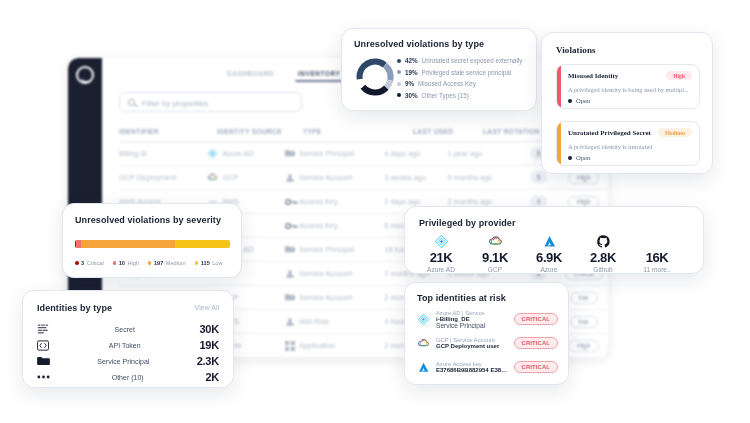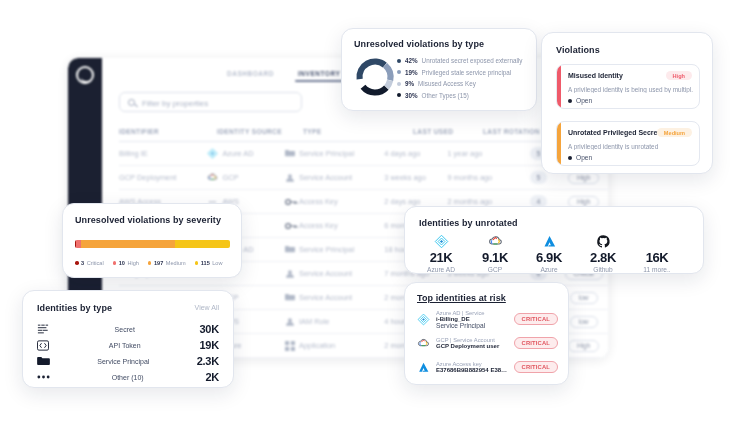--- a/index.html
+++ b/index.html
@@ -100,21 +100,21 @@
   #card-vio-type{ left:341px; top:28px; width:196px; height:83px; }
   #vt-title{ position:absolute; left:12px; top:10px; }
   #donut{ position:absolute; left:11px; top:26px; width:44px; height:44px; }
   #vt-legend{ position:absolute; left:55px; top:26px; }
   .lrow{ display:flex; align-items:center; gap:4px; height:11.5px; }
   .ldot{ width:4px; height:4px; border-radius:50%; flex:0 0 4px; }
   .lpct{ font-size:6.3px; font-weight:700; color:#2b3category; color:#2b3350; }
   .llab{ font-size:6.3px; color:#8d96ab; white-space:nowrap; }
 
   
-  #card-violations{ left:541px; top:32px; width:172px; height:142px; }
+  #card-violations{ left:541px; top:32px; width:172px; height:142px;font-family:Liberation Serif, serif; }
   #vio-title{ position:absolute; left:14px; top:12px; }
   .viocard{
     position:absolute; left:14px; width:144px; height:45px;
     border:1px solid #e4e8f0; border-radius:8px; background:#fff; overflow:hidden;
   }
   .viocard .bar{ position:absolute; left:0; top:0; width:3.5px; height:100%; }
   #viocard-0{ top:31px; }
   #viocard-1{ top:88px; }
   .vio-name{ position:absolute; left:11px; top:7px; font-size:7px; font-weight:700; color:#1b2133; }
   .vio-sev{
@@ -151,21 +151,21 @@
   #card-provider{ left:404px; top:206px; width:300px; height:68px; }
   #pr-title{ position:absolute; left:14px; top:11px; }
   #pr-items{ position:absolute; left:14px; top:27px; display:flex; gap:10px; }
   .pitem{ width:44px; text-align:center; }
   .pitem .pic{ height:15px; display:flex; align-items:center; justify-content:center; }
   .pitem .pv{ font-size:13px; font-weight:700; color:#131a2b; letter-spacing:-.03em; margin-top:1px; }
   .pitem .pn{ font-size:6.6px; color:#8d96ab; margin-top:1px; }
 
   
   #card-risk{ left:404px; top:282px; width:165px; height:103px; }
-  #risk-title{ position:absolute; left:12px; top:10px;text-decoration:underline; }
+  #risk-title{ position:absolute; left:12px; top:10px; }
   #risk-rows{ position:absolute; left:12px; top:24px; right:10px; }
   .rrow{ display:flex; align-items:center; height:24px; gap:6px; }
   .rrow .ric{ width:13px; flex:0 0 13px; display:flex; align-items:center; justify-content:center; }
   .rrow .rtxt{ flex:1; overflow:hidden; }
   .rrow .rsub{ font-size:5.8px; color:#9aa3b8; white-space:nowrap; }
   .rrow .rname{ font-size:6px; font-weight:700; color:#1b2133; white-space:nowrap; overflow:hidden; text-overflow:ellipsis; }
   .rrow .rname.reg{ font-weight:400; color:#414b63; font-size:6.6px; }
   .rpill{
     flex:0 0 auto; padding:2px 7px; border-radius:9px; border:1px solid #f0a3aa;
     background:#fdeced; color:#e0555f; font-size:5.8px; font-weight:700; letter-spacing:.03em;
@@ -518,21 +518,21 @@
             <circle cx="12" cy="3" r="1.5" fill="#1b2133"></circle>
           </svg>
         </span>
         <span class="nm">Other (10)</span>
         <span class="vl">2K</span>
       </div>
     </div>
 </div>
 
 <div class="card" id="card-provider">
-  <div class="card-title" id="pr-title">Identities by unrotated</div>
+  <div class="card-title" id="pr-title">Privileged by provider</div>
   <div id="pr-items">
       <div class="pitem">
         <div class="pic">
           <svg width="15" height="15" viewBox="0 0 24 24">
             <g fill="none" stroke="#3cc8f0" stroke-width="1.6">
               <path d="M12 2 22 12 12 22 2 12Z"></path>
               <path d="M12 6.5 17.5 12 12 17.5 6.5 12Z"></path>
             </g>
             <path d="M12 9.5 14.5 12 12 14.5 9.5 12Z" fill="#1f8fd6"></path>
           </svg>

